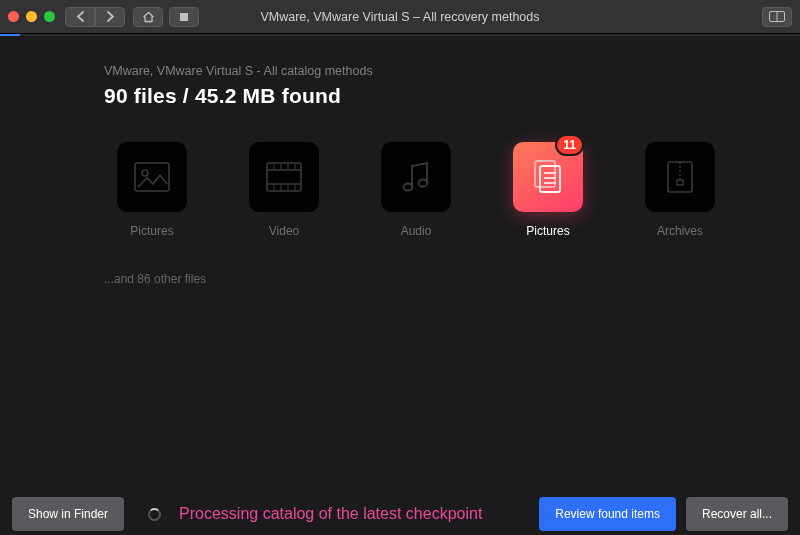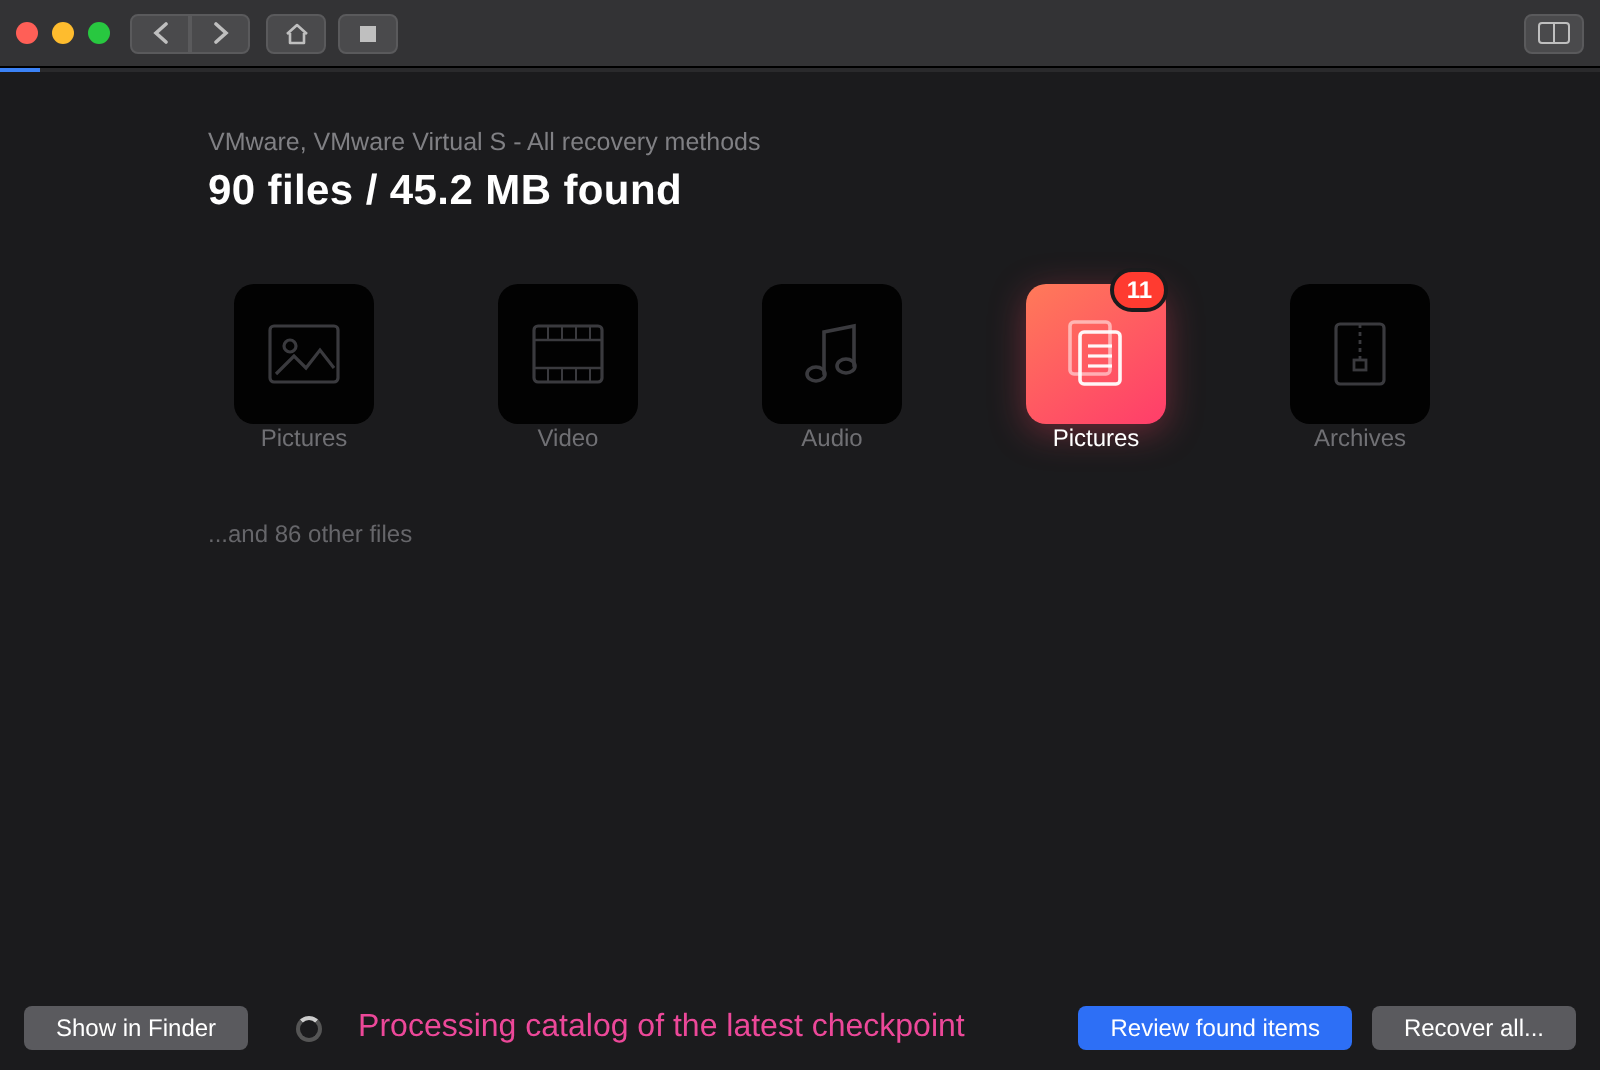--- a/index.html
+++ b/index.html
@@ -65,21 +65,21 @@
     width: 70px; height: 70px; border-radius: 10px;
     background: #020202;
     display: flex; align-items: center; justify-content: center;
     color: #3a3a3e;
   }
   .tile.selected .tile-box {
     background: linear-gradient(145deg, #ff7a59, #ff3d6a);
     color: rgba(255,255,255,.95);
     box-shadow: 0 4px 18px rgba(255,70,100,.35);
   }
-  .tile-label { margin-top: 0; font-size: 12px; color: #707074; }
+  .tile-label { margin-top: 12px; font-size: 12px; color: #707074; }
   .tile.selected .tile-label { color: #fff; font-weight: 500; }
 
   .badge {
     position: absolute; top: -8px; right: 12px;
     min-width: 22px; height: 22px; padding: 0 6px;
     background: #ff3b30; color: #fff; border-radius: 11px;
     font-size: 12px; font-weight: 600;
     display: flex; align-items: center; justify-content: center;
     border: 2px solid #1b1b1d;
     margin-left: 24px;
@@ -90,21 +90,21 @@
   
   .footer {
     position: absolute; left: 0; right: 0; bottom: 0;
     height: 42px;
     display: flex; align-items: center;
     padding: 0 12px;
     background: #1b1b1d;
     gap: 10px;
   }
   .btn {
-    height: 22px; padding: 0 16px;
+    height: 34px; padding: 0 16px;
     border-radius: 4px; border: none;
     background: #5a5a5e; color: #fff;
     font-size: 12px; cursor: pointer;
     display: inline-flex; align-items: center;
   }
   .btn.primary { background: #2d6ff6; }
   .spinner {
     width: 13px; height: 13px; border: 2px solid #555; border-top-color: #ccc;
     border-radius: 50%; animation: spin 1s linear infinite; margin: 0 8px 0 14px;
   }
@@ -139,35 +139,36 @@
       <svg width="13" height="12" viewBox="0 0 13 12">
           <path d="M1.5 6 L6.5 1.5 L11.5 6 M3 5.5 V10.5 H10 V5.5" stroke="currentColor" stroke-width="1.3" fill="none" stroke-linejoin="round"></path>
         </svg>
     </div>
     <div class="tb-btn">
       <svg width="10" height="10" viewBox="0 0 10 10">
           <rect x="1" y="1" width="8" height="8" fill="currentColor"></rect>
         </svg>
     </div>
   </div>
+  <div class="tb-title">VMware, VMware Virtual S – All recovery methods</div>
   <div class="tb-right">
     <div class="tb-btn">
       <svg width="16" height="11" viewBox="0 0 16 11">
           <rect x="0.5" y="0.5" width="15" height="10" rx="1.5" stroke="currentColor" fill="none"></rect>
           <line x1="8" y1="0.5" x2="8" y2="10.5" stroke="currentColor"></line>
         </svg>
     </div>
   </div>
 </div>
 <div class="progress-sliver">
     <div class="fill"></div>
   </div>
 
 <div class="content">
-  <div class="breadcrumb">VMware, VMware Virtual S - All recovery methods</div>
+  <div class="breadcrumb">VMware, VMware Virtual S - All catalog methods</div>
   <div class="headline">90 files / 45.2 MB found</div>
 
   <div class="tiles">
 
     <div class="tile">
       <div class="tile-box">
         <svg width="36" height="30" viewBox="0 0 36 30">
           <rect x="1" y="1" width="34" height="28" rx="2" stroke="currentColor" stroke-width="1.6" fill="none"></rect>
           <circle cx="11" cy="11" r="3" stroke="currentColor" stroke-width="1.6" fill="none"></circle>
           <path d="M4 25 L13 16 L19 22 L26 13 L33 22" stroke="currentColor" stroke-width="1.6" fill="none"></path>

